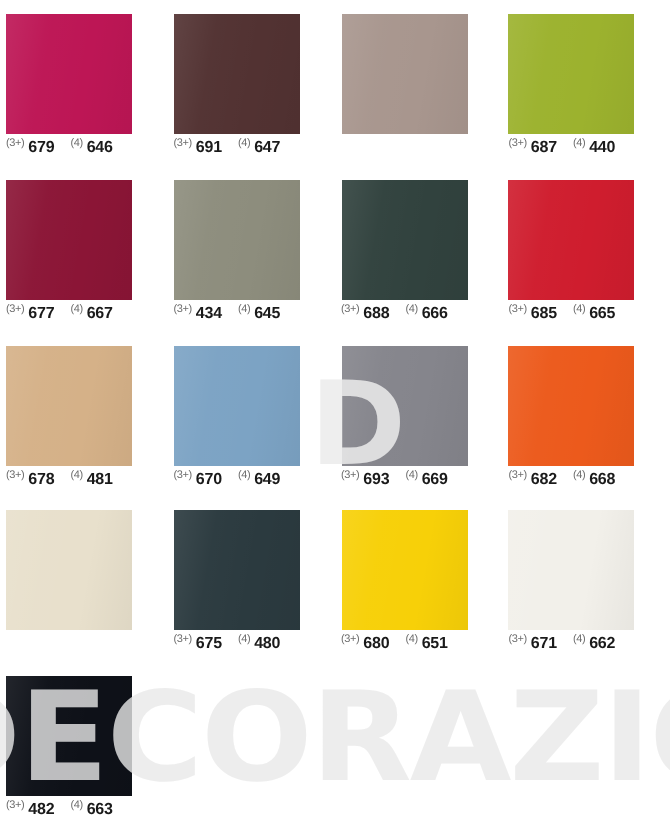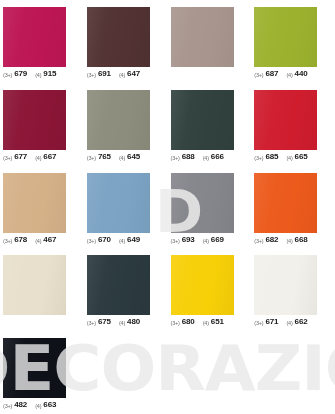--- a/index.html
+++ b/index.html
@@ -57,21 +57,21 @@
     top: 69px;
     width: 79px;
     height: 11px;
     display: flex;
     align-items: baseline;
     white-space: nowrap;
   }
 
   .label-group {
     display: flex;
-    align-items: flex-end;
+    align-items: flex-start;
   }
   .label-group.second {
     margin-left: 8px;
   }
 
   .code-prefix {
     font-size: 5.5px;
     color: #6d6d6d;
     letter-spacing: -0.2px;
     margin-right: 2px;
@@ -130,21 +130,21 @@
 <div id="swatch-grid">
     <div class="swatch-cell">
       <div class="swatch-chip" style="background: rgb(189, 22, 85);"></div>
       <div class="swatch-labels">
         <span class="label-group">
           <span class="code-prefix">(3+)</span>
           <span class="code-number">679</span>
         </span>
         <span class="label-group second">
           <span class="code-prefix">(4)</span>
-          <span class="code-number">915</span>
+          <span class="code-number">646</span>
         </span>
       </div>
     </div>
     <div class="swatch-cell">
       <div class="swatch-chip" style="background: rgb(82, 50, 50);"></div>
       <div class="swatch-labels">
         <span class="label-group">
           <span class="code-prefix">(3+)</span>
           <span class="code-number">691</span>
         </span>
@@ -181,21 +181,21 @@
           <span class="code-prefix">(4)</span>
           <span class="code-number">667</span>
         </span>
       </div>
     </div>
     <div class="swatch-cell">
       <div class="swatch-chip" style="background: rgb(141, 141, 125);"></div>
       <div class="swatch-labels">
         <span class="label-group">
           <span class="code-prefix">(3+)</span>
-          <span class="code-number">765</span>
+          <span class="code-number">434</span>
         </span>
         <span class="label-group second">
           <span class="code-prefix">(4)</span>
           <span class="code-number">645</span>
         </span>
       </div>
     </div>
     <div class="swatch-cell">
       <div class="swatch-chip" style="background: rgb(49, 66, 62);"></div>
       <div class="swatch-labels">
@@ -224,21 +224,21 @@
     </div>
     <div class="swatch-cell">
       <div class="swatch-chip" style="background: rgb(213, 177, 136);"></div>
       <div class="swatch-labels">
         <span class="label-group">
           <span class="code-prefix">(3+)</span>
           <span class="code-number">678</span>
         </span>
         <span class="label-group second">
           <span class="code-prefix">(4)</span>
-          <span class="code-number">467</span>
+          <span class="code-number">481</span>
         </span>
       </div>
     </div>
     <div class="swatch-cell">
       <div class="swatch-chip" style="background: rgb(124, 163, 196);"></div>
       <div class="swatch-labels">
         <span class="label-group">
           <span class="code-prefix">(3+)</span>
           <span class="code-number">670</span>
         </span>

